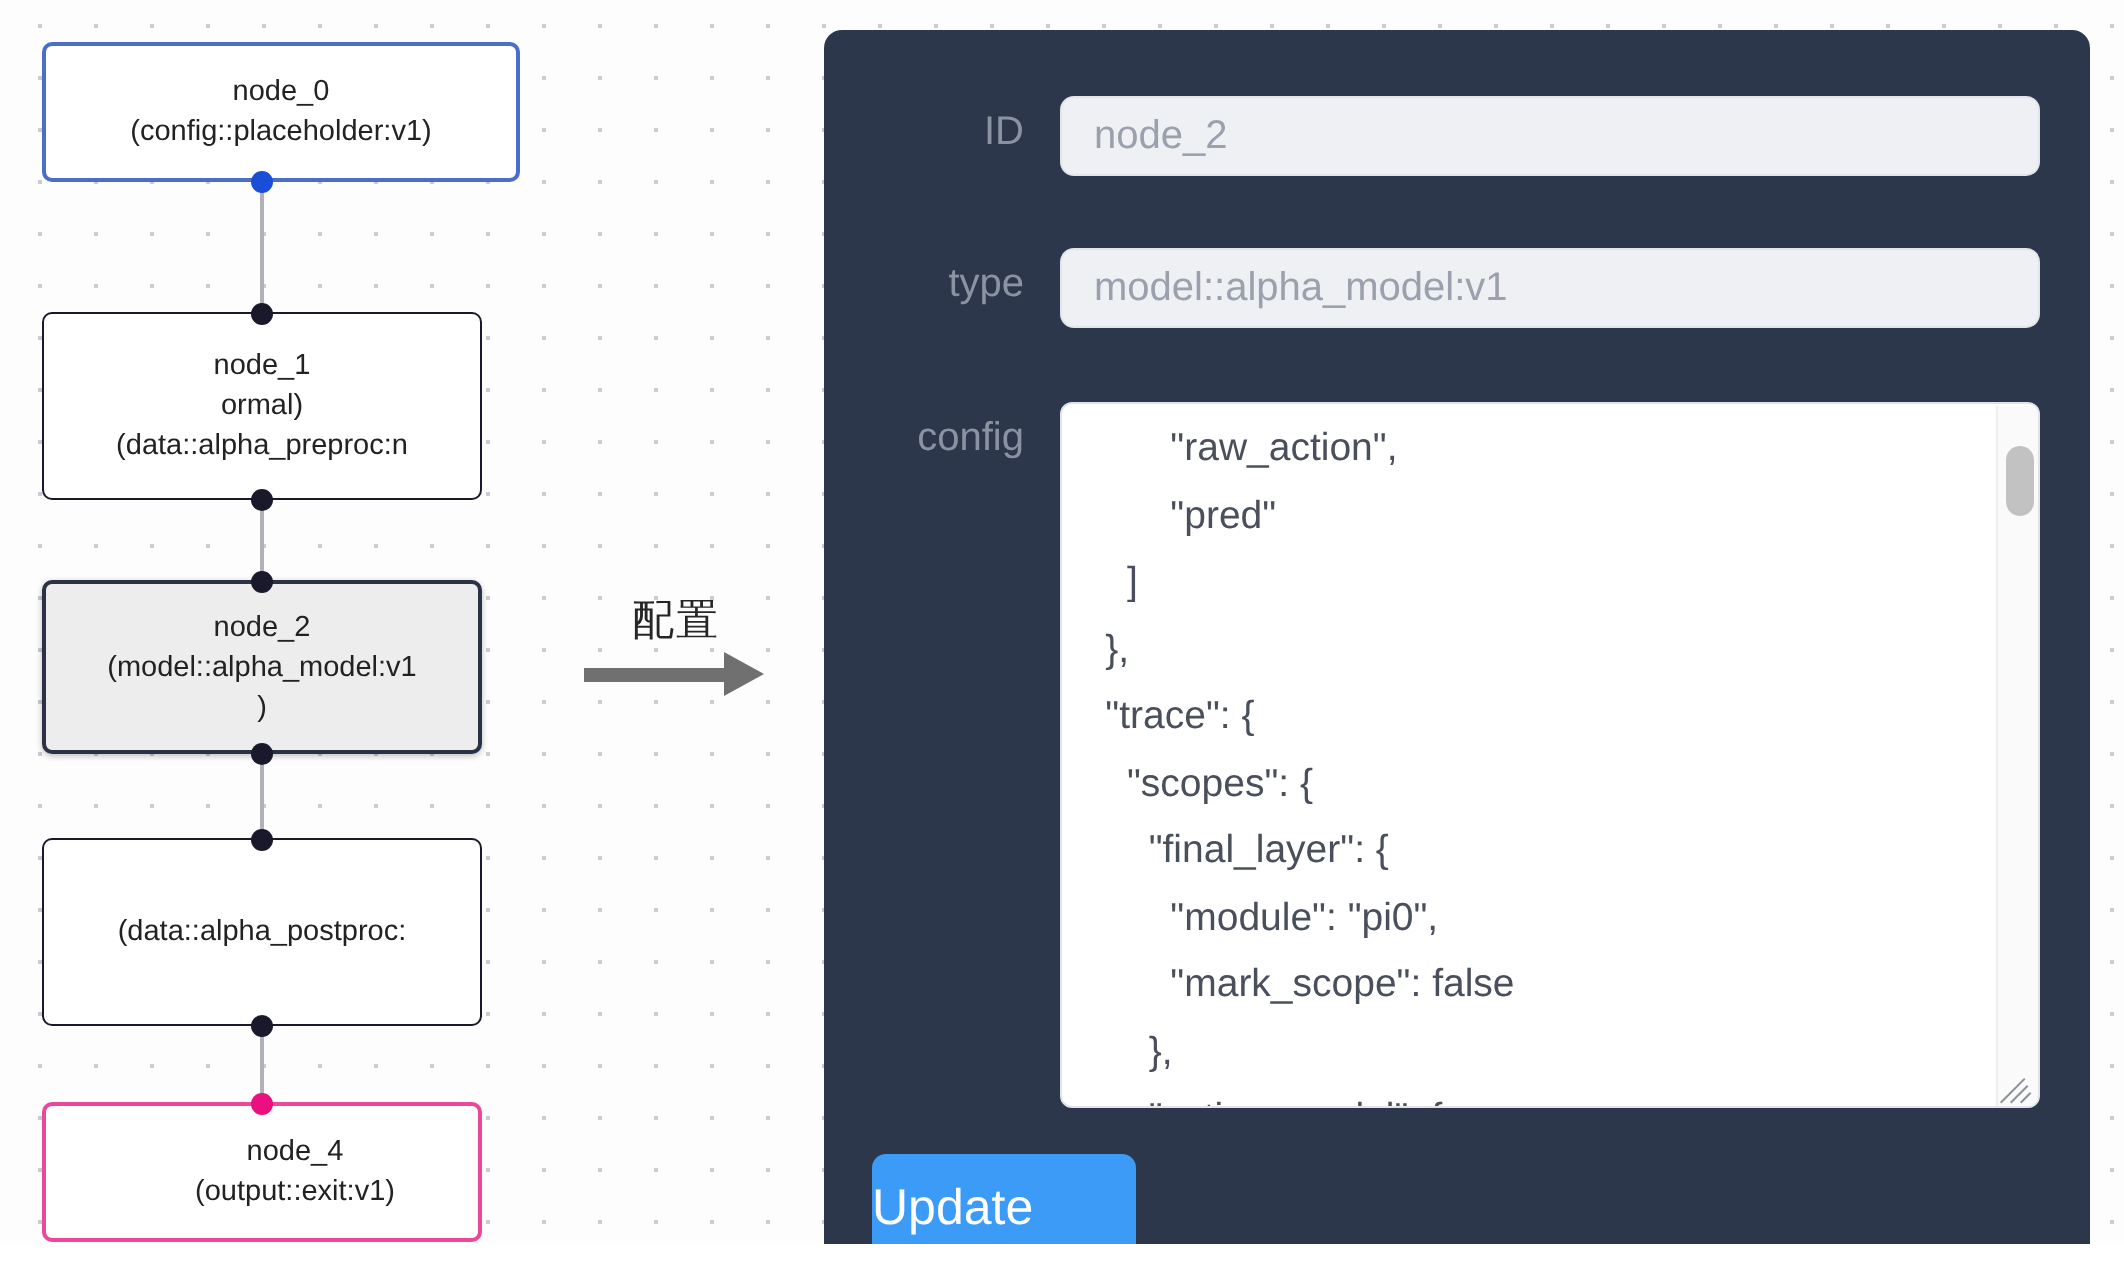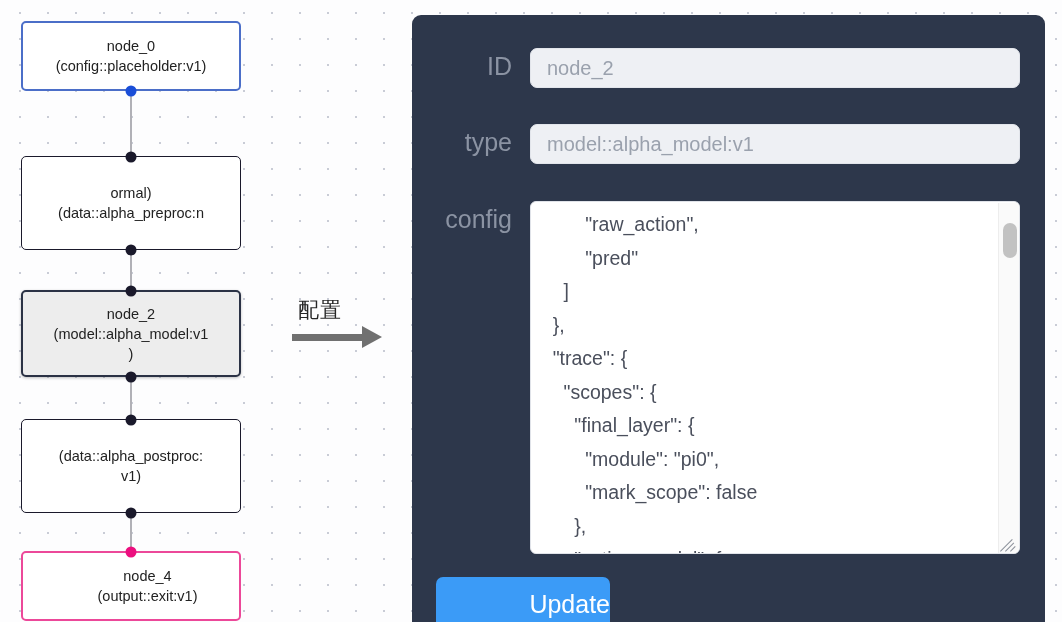--- a/index.html
+++ b/index.html
@@ -80,21 +80,21 @@
   
   #arrow-group {
     position: absolute;
     left: 292px;
     top: 296px;
     width: 100px;
     height: 62px;
   }
   #arrow-label {
     position: absolute;
-    left: 6px;
+    left: 24px;
     top: 0px;
     font-size: 21px;
     color: #262626;
     letter-spacing: 1px;
     white-space: nowrap;
     font-family: "DejaVu Sans", "Liberation Sans", sans-serif;
   }
   #arrow-shaft {
     position: absolute;
     left: 0px;
@@ -134,21 +134,21 @@
     display: flex;
     align-items: flex-start;
   }
   .field-label {
     width: 118px;
     flex: 0 0 118px;
     text-align: right;
     padding-right: 18px;
     box-sizing: border-box;
     color: #8b93a3;
-    font-size: 25px;
+    font-size: 20px;
     line-height: 36px;
   }
   .field-input {
     box-sizing: border-box;
     width: 490px;
     height: 40px;
     background: #eef0f4;
     border: 1px solid #e2e5eb;
     border-radius: 7px;
     color: #9aa1ad;
@@ -232,29 +232,29 @@
     transform: rotate(-45deg);
   }
   #config-resize i:nth-child(1) { width: 17px; left: 0px; top: 16px; }
   #config-resize i:nth-child(2) { width: 12px; left: 5px; top: 16px; }
   #config-resize i:nth-child(3) { width: 7px;  left: 10px; top: 16px; }
 
   #update-button {
     position: absolute;
     left: 24px;
     top: 562px;
-    width: 174px;
+    width: 132px;
     height: 54px;
     background: #3b9bf7;
     border: none;
     border-radius: 7px 7px 0 0;
     color: #ffffff;
     font-size: 25px;
     font-family: "Liberation Sans", "DejaVu Sans", sans-serif;
-    text-align: right;
+    text-align: left;
     line-height: 50px;
     cursor: pointer;
     padding: 0;
   }
 
   
   #bottom-strip {
     position: absolute;
     left: 0;
     bottom: 0;
@@ -268,44 +268,44 @@
 
 <div id="screen">
 
   <div id="canvas">
 
     <div class="edge-line" style="left:130px; top:90px; height:66px;"></div>
     <div class="edge-line" style="left:130px; top:249px; height:42px;"></div>
     <div class="edge-line" style="left:130px; top:376px; height:43px;"></div>
     <div class="edge-line" style="left:130px; top:512px; height:39px;"></div>
 
-    <div class="node blue-outline" style="left:21px; top:21px; width:220px; height:70px;">
+    <div class="node blue-outline" style="left:21px; top:21px; width:239px; height:70px;">
       <span class="nline">node_0</span>
       <span class="nline">(config::placeholder:v1)</span>
     </div>
     <div class="port blue" style="left:131px; top:91px;"></div>
 
     <div class="node" style="left:21px; top:156px; width:220px; height:94px;">
+      <span class="nline">node_1</span>
       <span class="nline">ormal)</span>
       <span class="nline">(data::alpha_preproc:n</span>
     </div>
     <div class="port" style="left:131px; top:157px;"></div>
     <div class="port" style="left:131px; top:250px;"></div>
 
     <div class="node selected" style="left:21px; top:290px; width:220px; height:87px;">
       <span class="nline">node_2</span>
       <span class="nline">(model::alpha_model:v1</span>
       <span class="nline">)</span>
     </div>
     <div class="port" style="left:131px; top:291px;"></div>
     <div class="port" style="left:131px; top:377px;"></div>
 
     <div class="node" style="left:21px; top:419px; width:220px; height:94px;">
       <span class="nline">(data::alpha_postproc:</span>
-      <span class="nline">v1)</span>
     </div>
     <div class="port" style="left:131px; top:420px;"></div>
     <div class="port" style="left:131px; top:513px;"></div>
 
     <div class="node pink-outline" style="left:21px; top:551px; width:220px; height:70px;padding-left:41px;">
       <span class="nline">node_4</span>
       <span class="nline">(output::exit:v1)</span>
     </div>
     <div class="port pink" style="left:131px; top:552px;"></div>
 

